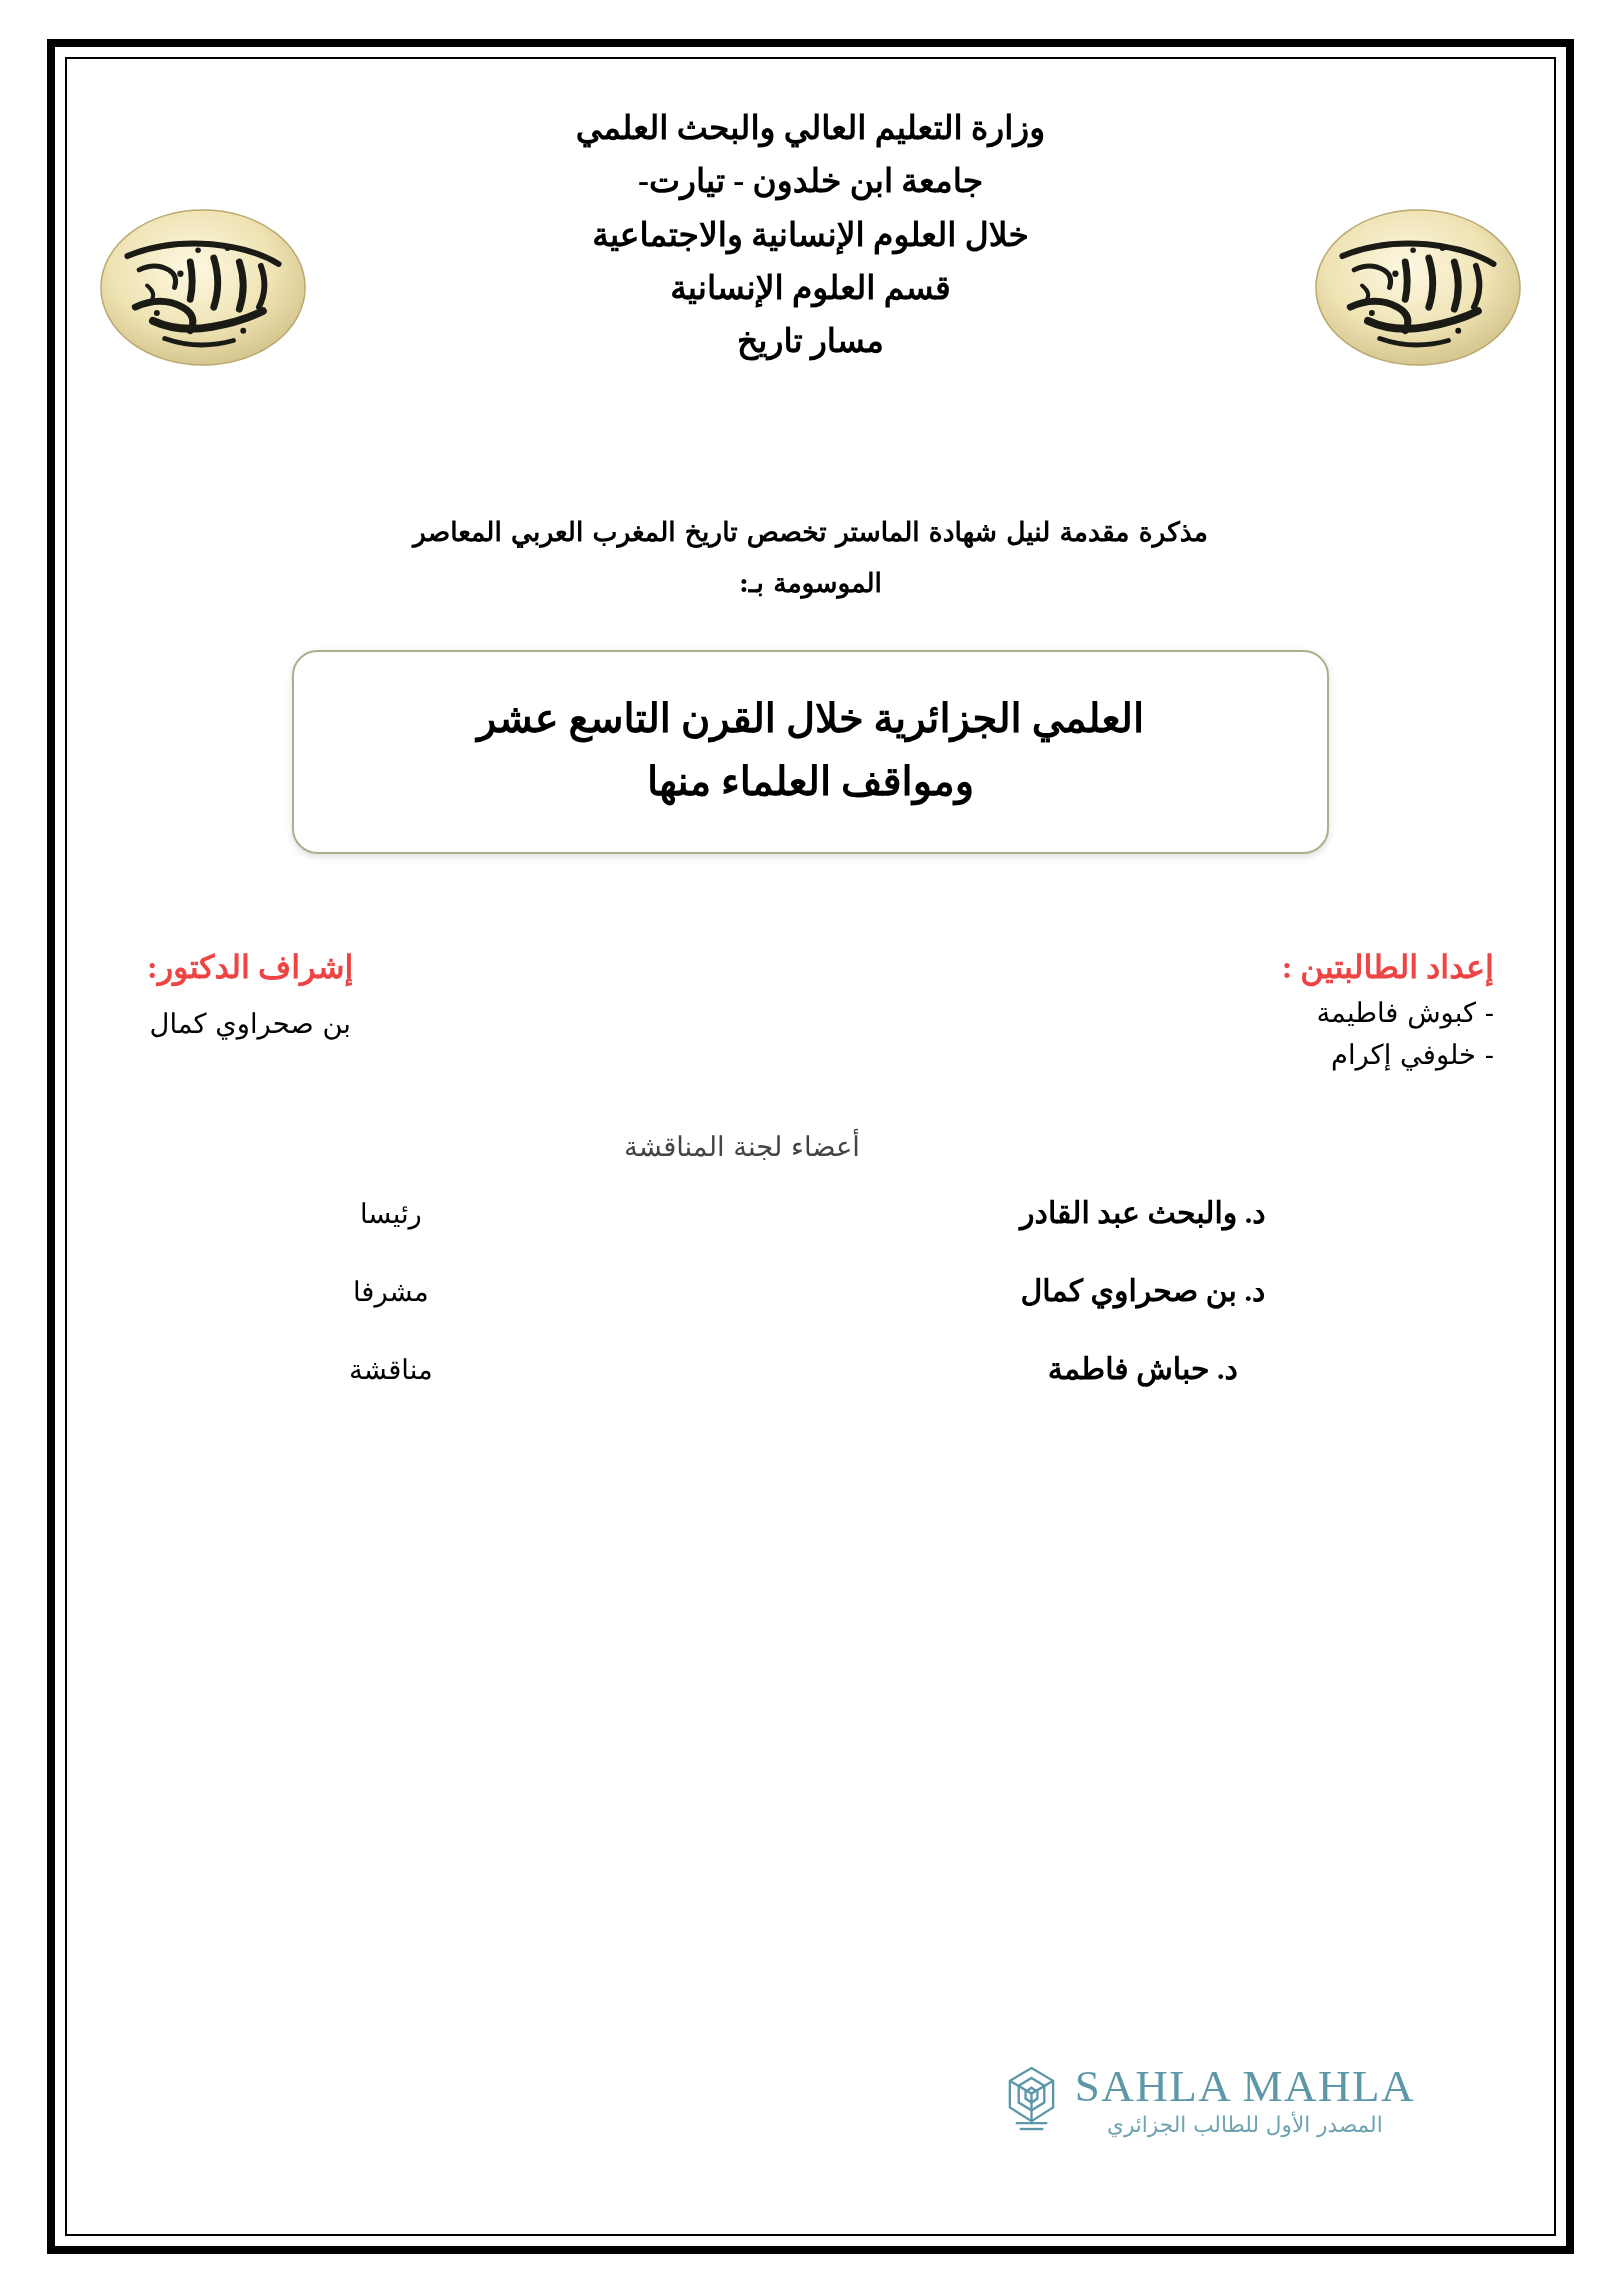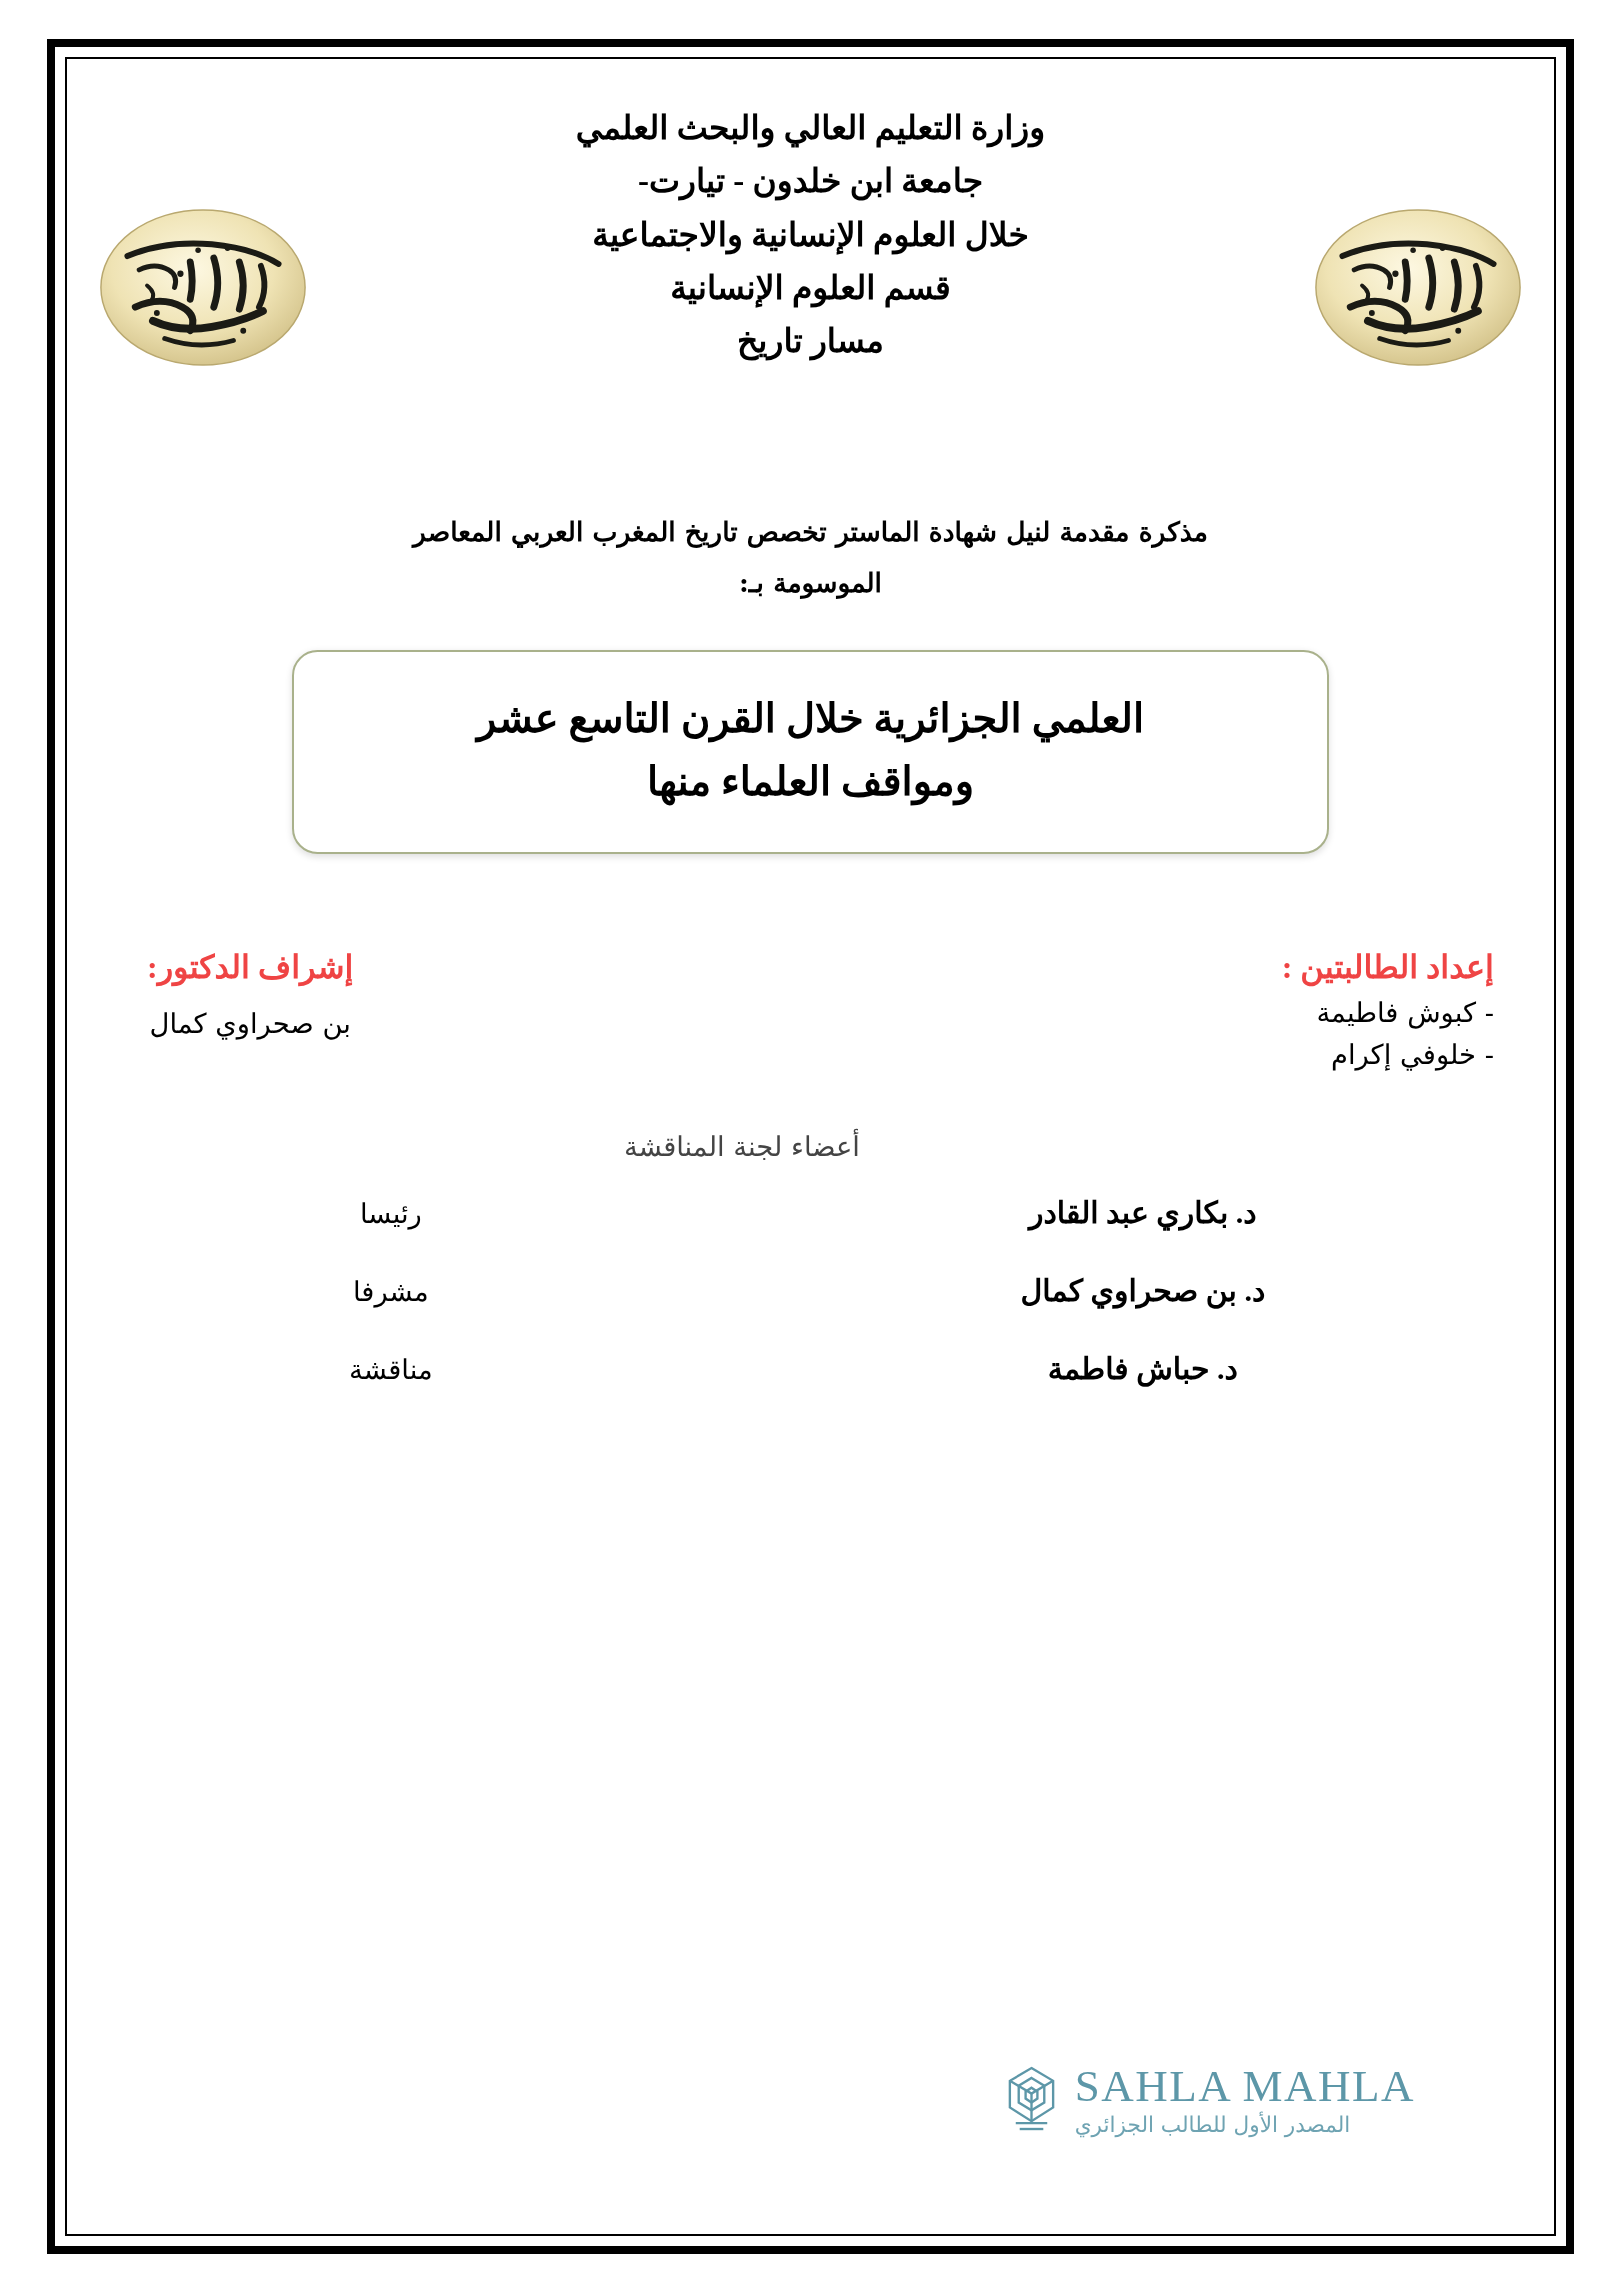--- a/index.html
+++ b/index.html
@@ -194,21 +194,21 @@
     right: 118px;
     bottom: 76px;
     display: flex;
     flex-direction: row-reverse;
     align-items: center;
     gap: 13.7px;
     direction: rtl;
   }
   .wm-mark { width: 59px; height: 73px; }
   .wm-mark svg { display: block; width: 100%; height: 100%; }
-  .wm-text { text-align: left; }
+  .wm-text { text-align: center; }
   .wm-name {
     font-family: "Liberation Serif", "DejaVu Serif", serif;
     font-size: 45px;
     letter-spacing: 1.5px;
     color: #5d97a8;
     direction: ltr;
     line-height: 1;
   }
   .wm-tag {
     margin-top: 3.9px;
@@ -330,21 +330,21 @@
       </div>
 
     </div>
 
     <div class="jury">
       <div class="jury-title">أعضاء لجنة المناقشة</div>
 
       <div class="jury-rows">
 
         <div class="jury-row">
-          <div class="jury-name">د. بكاري عبد القادر</div>
+          <div class="jury-name">د. والبحث عبد القادر</div>
           <div class="jury-role">رئيسا</div>
         </div>
 
         <div class="jury-row">
           <div class="jury-name">د. بن صحراوي كمال</div>
           <div class="jury-role">مشرفا</div>
         </div>
 
         <div class="jury-row">
           <div class="jury-name">د. حباش فاطمة</div>

